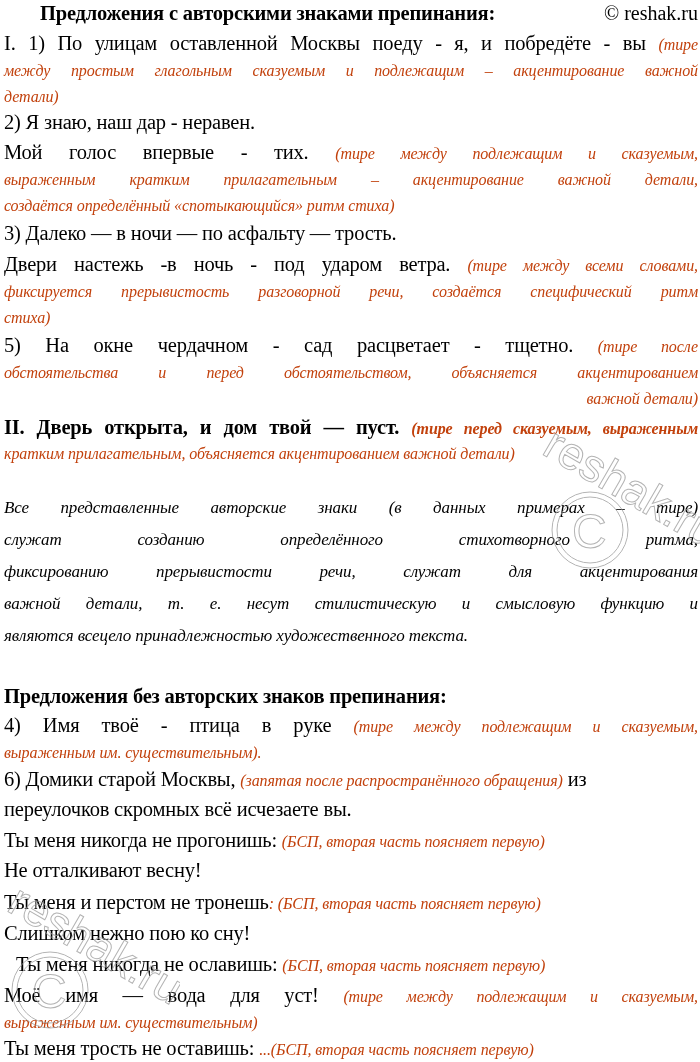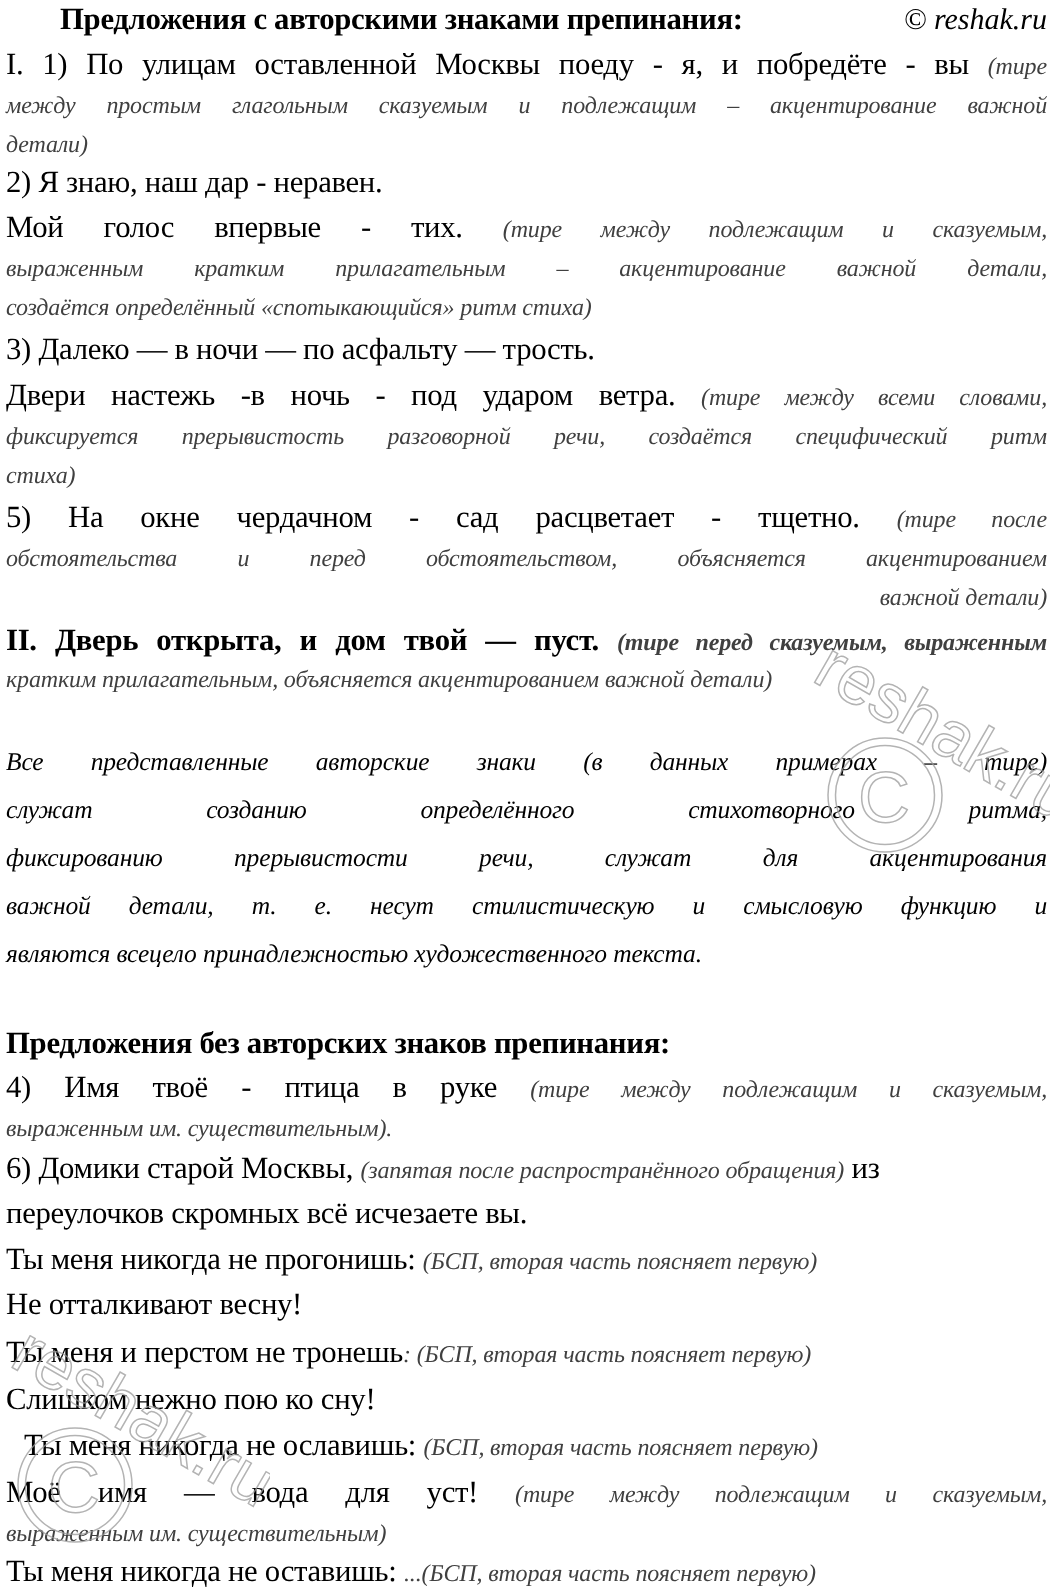--- a/index.html
+++ b/index.html
@@ -4,25 +4,25 @@
   <style>
     html, body { margin: 0; padding: 0; background: #ffffff; }
     body {
       width: 700px; height: 1062px; overflow: hidden; position: relative;
       font-family: "Liberation Serif", "DejaVu Serif", serif;
       color: #000;
     }
     .page { position: absolute; left: 4px; top: 0; width: 694px; }
     .line { position: absolute; left: 0; width: 694px; white-space: nowrap; }
     .main { font-size: 20.5px; letter-spacing: -0.2px; }
-    .note { font-style: italic; font-size: 16px; color: #404040; letter-spacing: -0.1px; }
+    .note { font-style: italic; font-size: 16px; color: #c2410c; letter-spacing: -0.1px; }
     .heading { font-weight: bold; font-size: 20.5px; letter-spacing: -0.2px; }
     .just { text-align: justify; text-align-last: justify; white-space: normal; }
     .summary { font-style: italic; font-size: 17px; letter-spacing: -0.1px; }
-    .copyright { position: absolute; right: 0; top: 0; font-size: 20px; font-style: italic; }
+    .copyright { position: absolute; right: 0; top: 0; font-size: 20px; }
     .wm { position: absolute; pointer-events: none; }
   </style>
 </head>
 <body>
 
 <div class="page">
 
   <div class="line heading" style="top:2px;margin-left:36px;">Предложения с авторскими знаками препинания:</div>
   <div class="copyright" style="top:2px;">© reshak.ru</div>
 
@@ -84,21 +84,21 @@
   </div>
   <div class="line main" style="top:922px;">Слишком нежно пою ко сну!</div>
   <div class="line main" style="top:953px;margin-left:12px;">
     <span>Ты меня никогда не ославишь: </span><span class="note">(БСП, вторая часть поясняет первую)</span>
   </div>
   <div class="line main just" style="top:984px;">
     <span>Моё имя — вода для уст! </span><span class="note">(тире между подлежащим и сказуемым,</span>
   </div>
   <div class="line note" style="top:1014px;">выраженным им. существительным)</div>
   <div class="line main" style="top:1037px;">
-    <span>Ты меня никогда не оставишь: </span><span class="note">...(БСП, вторая часть поясняет первую)</span>
+    <span>Ты меня трость не оставишь: </span><span class="note">...(БСП, вторая часть поясняет первую)</span>
   </div>
 </div>
 
 <svg class="wm" style="left:500px; top:430px;" width="200" height="200">
   <g fill="none" stroke="#9a9a9a" stroke-width="1" opacity="0.75">
     <circle cx="90" cy="100" r="38"></circle>
     <circle cx="90" cy="100" r="33"></circle>
     <text x="72" y="118" font-size="48" font-family="Liberation Sans, sans-serif" stroke="#9a9a9a">C</text>
     <text x="30" y="58" font-size="46" font-family="Liberation Sans, sans-serif" transform="rotate(30 100 60)" stroke="#9a9a9a">reshak.ru</text>
   </g>

